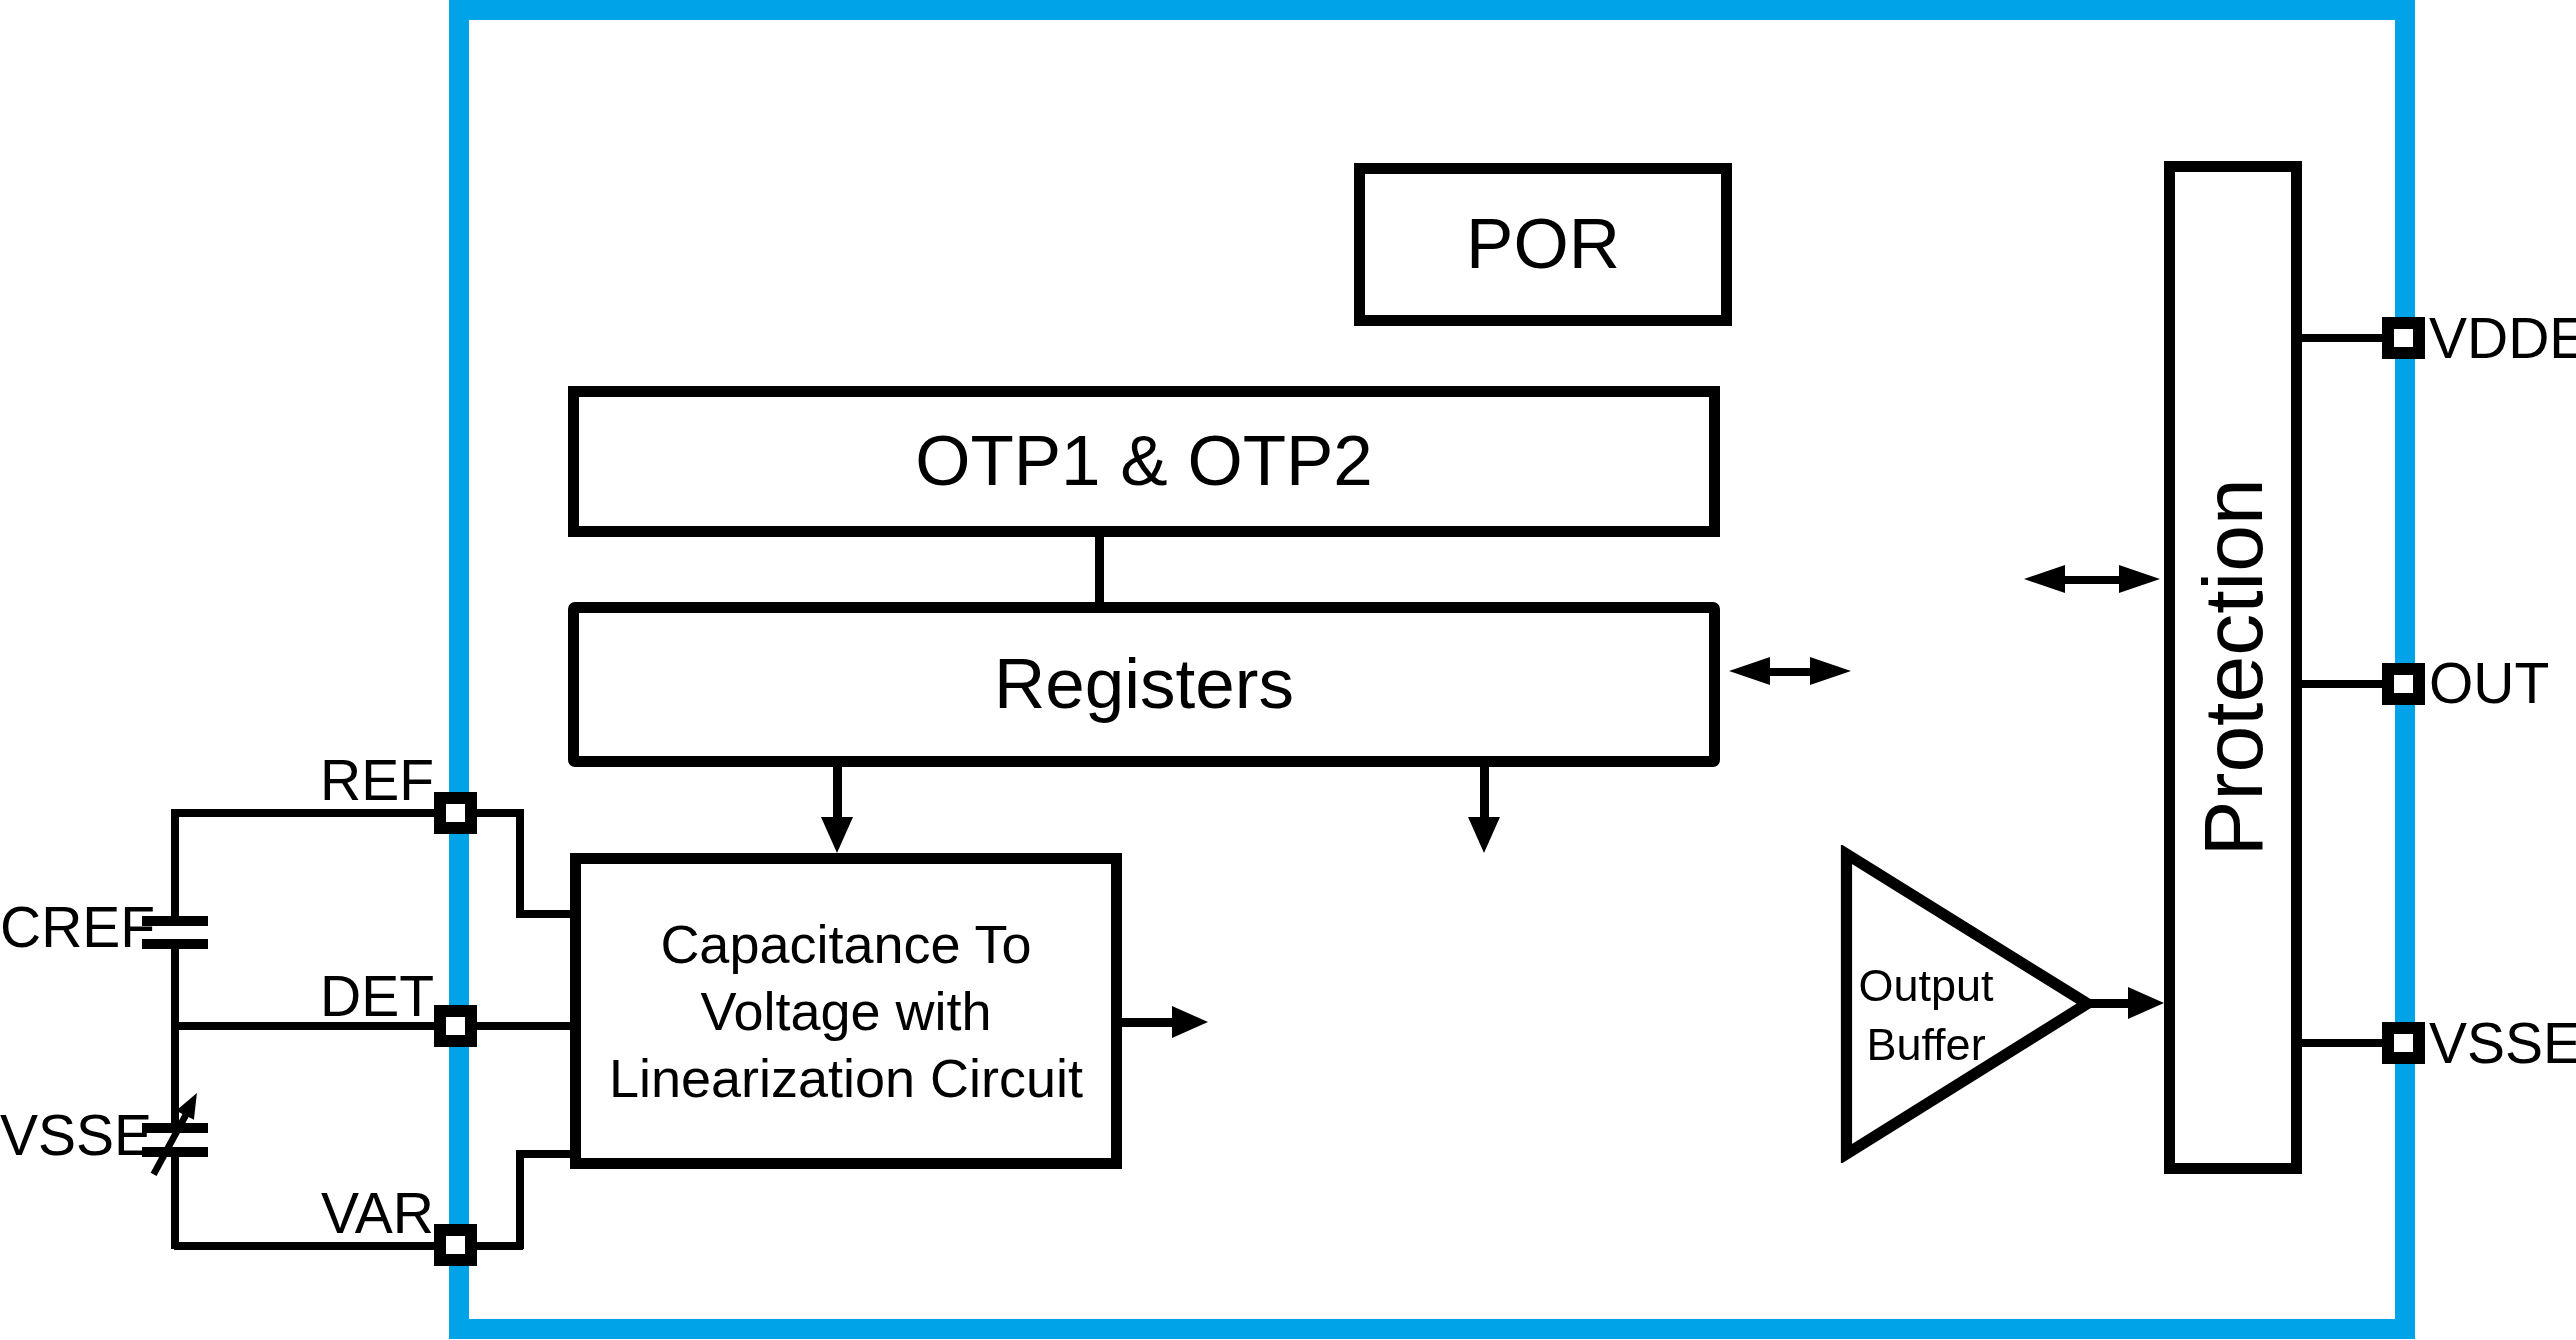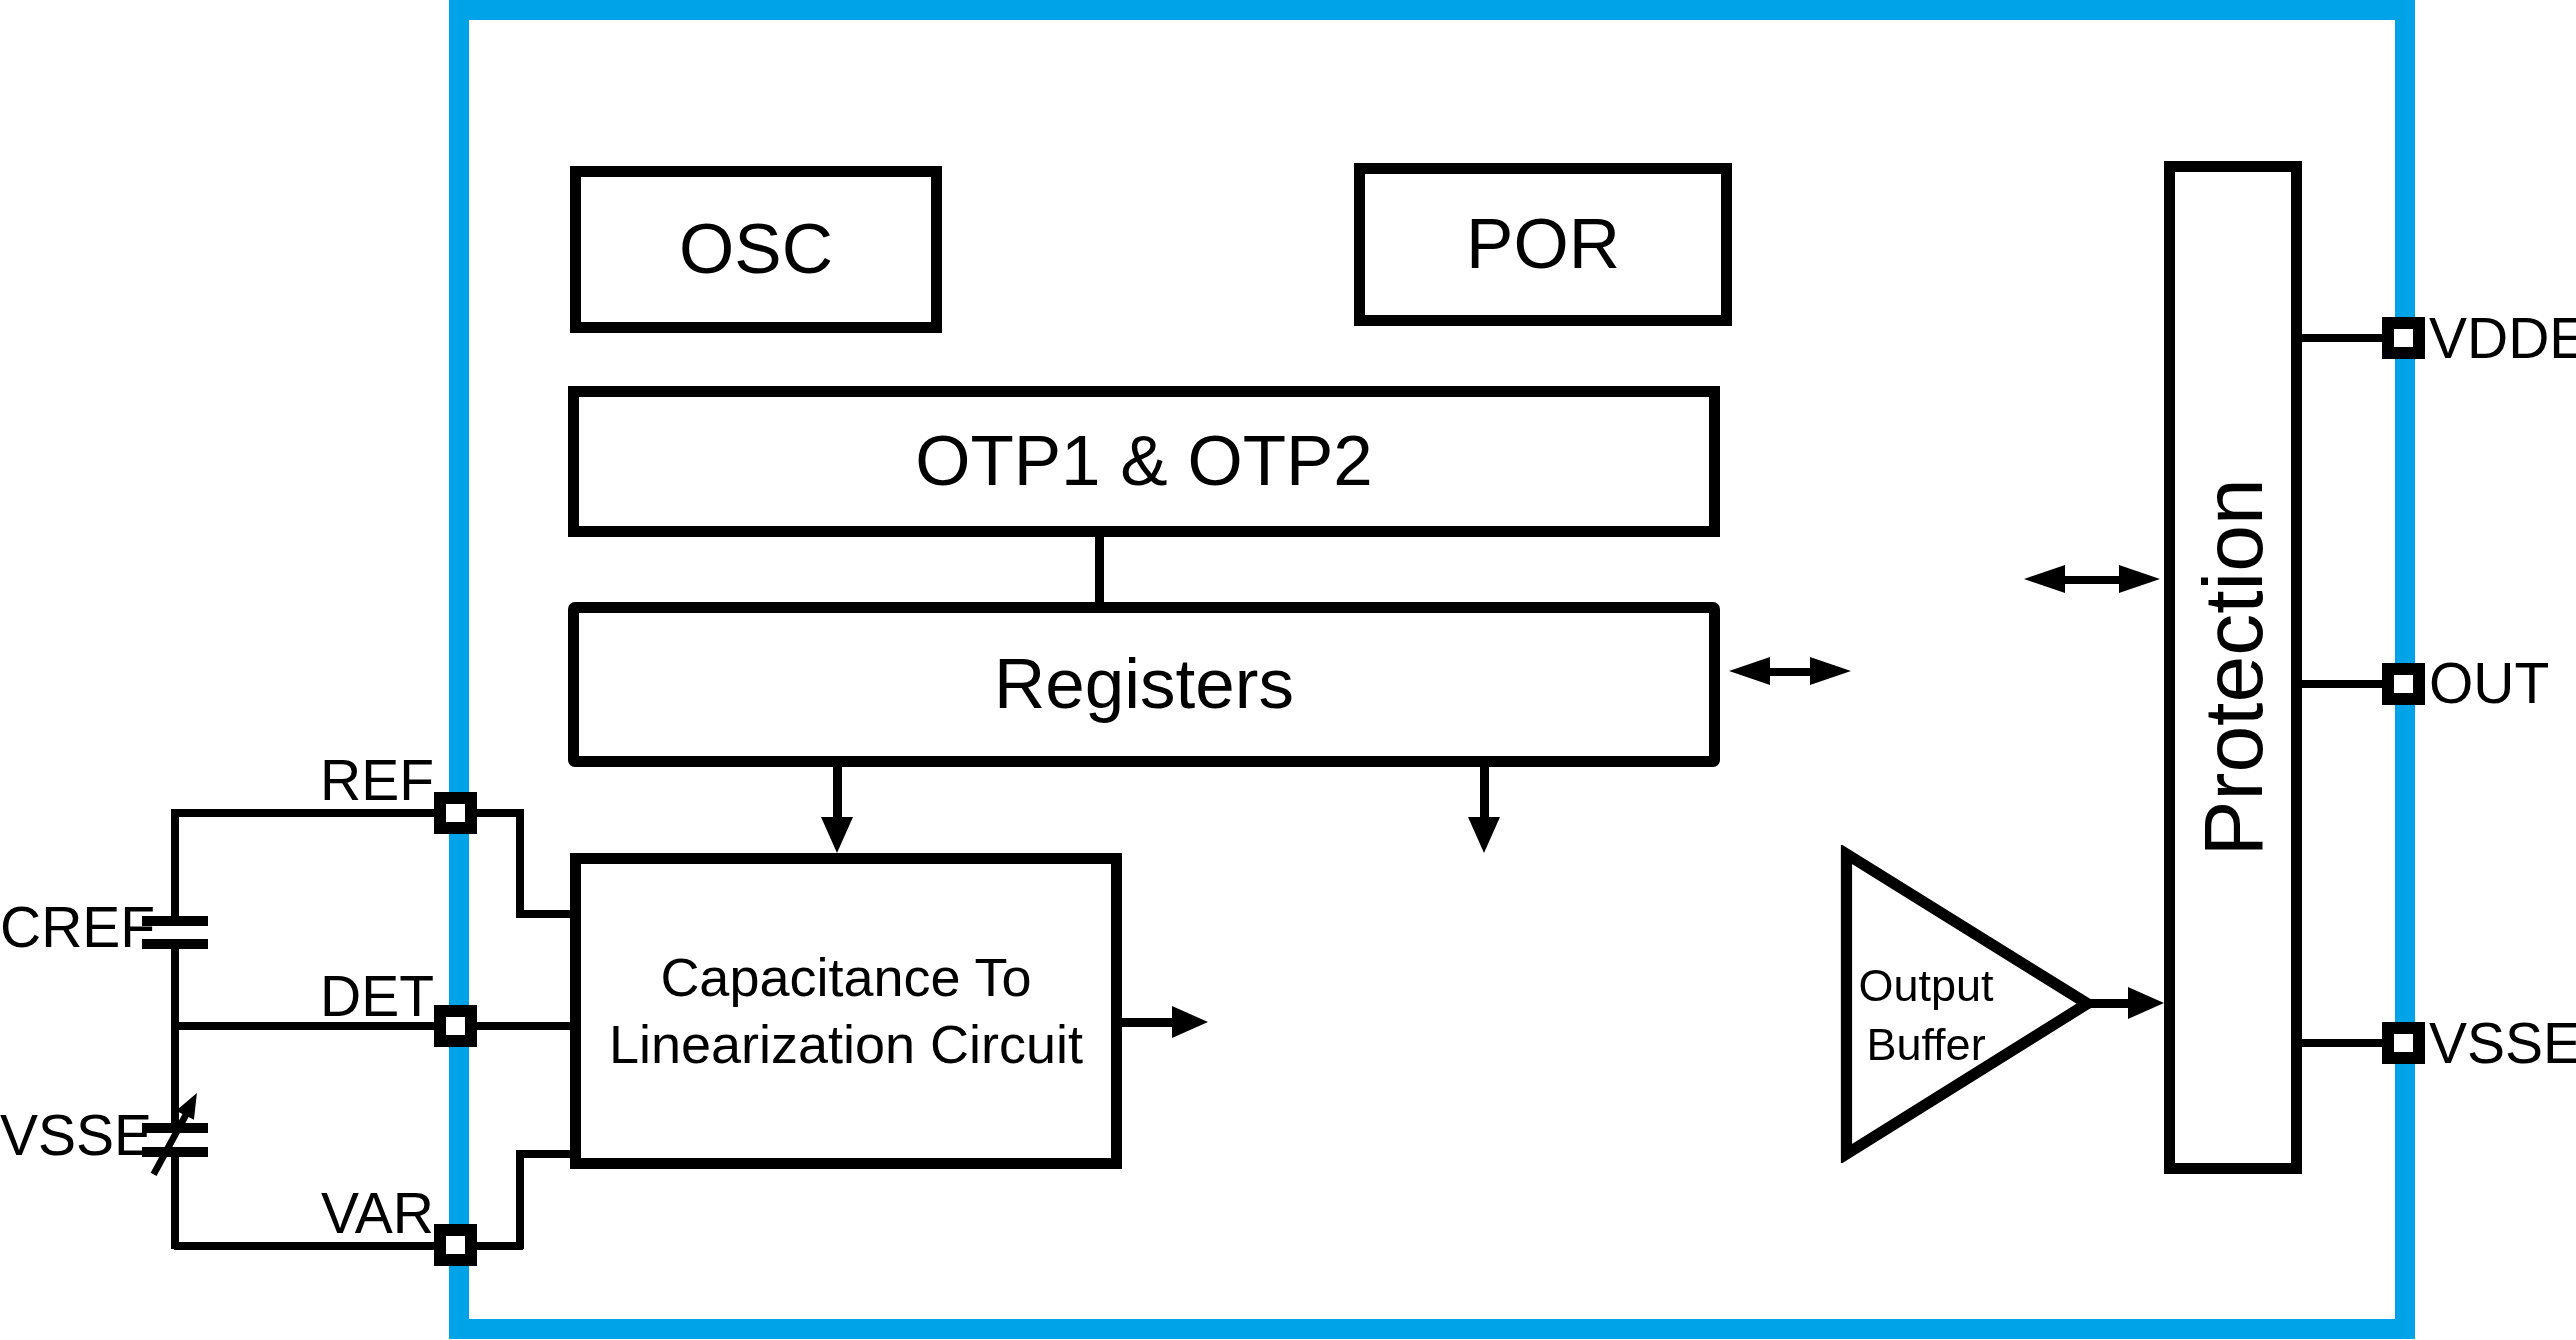--- a/index.html
+++ b/index.html
@@ -58,39 +58,37 @@
     line-height:46px;
   }
 </style>
 </head>
 <body>
 
 <div id="canvas">
 
   <div style="position:absolute;left:449px;top:0px;width:1966px;height:1339px;border:20px solid #00A3E8;box-sizing:border-box;"></div>
 
-  <div class="box" style="left:570px;top:166px;width:372px;height:167px;">
-    <div class="blocklabel">OSC</div>
-  </div>
 
   <div class="box" style="left:1354px;top:163px;width:378px;height:163px;">
     <div class="blocklabel">POR</div>
   </div>
 
   <div class="box" style="left:568px;top:386px;width:1152px;height:151px;">
     <div class="blocklabel">OTP1 &amp; OTP2</div>
   </div>
 
   <div class="box" style="left:568px;top:602px;width:1152px;height:165px;border-radius:7px;">
     <div class="blocklabel">Registers</div>
   </div>
 
   <div class="box" style="left:570px;top:853px;width:552px;height:316px;">
     <div class="multiline">
       <div>Capacitance To</div>
+      <div>Voltage with</div>
       <div>Linearization Circuit</div>
     </div>
   </div>
 
 
 
   <div class="box" style="left:2164px;top:161px;width:138px;height:1013px;">
     <span class="vert-text">Protection</span>
   </div>
 

